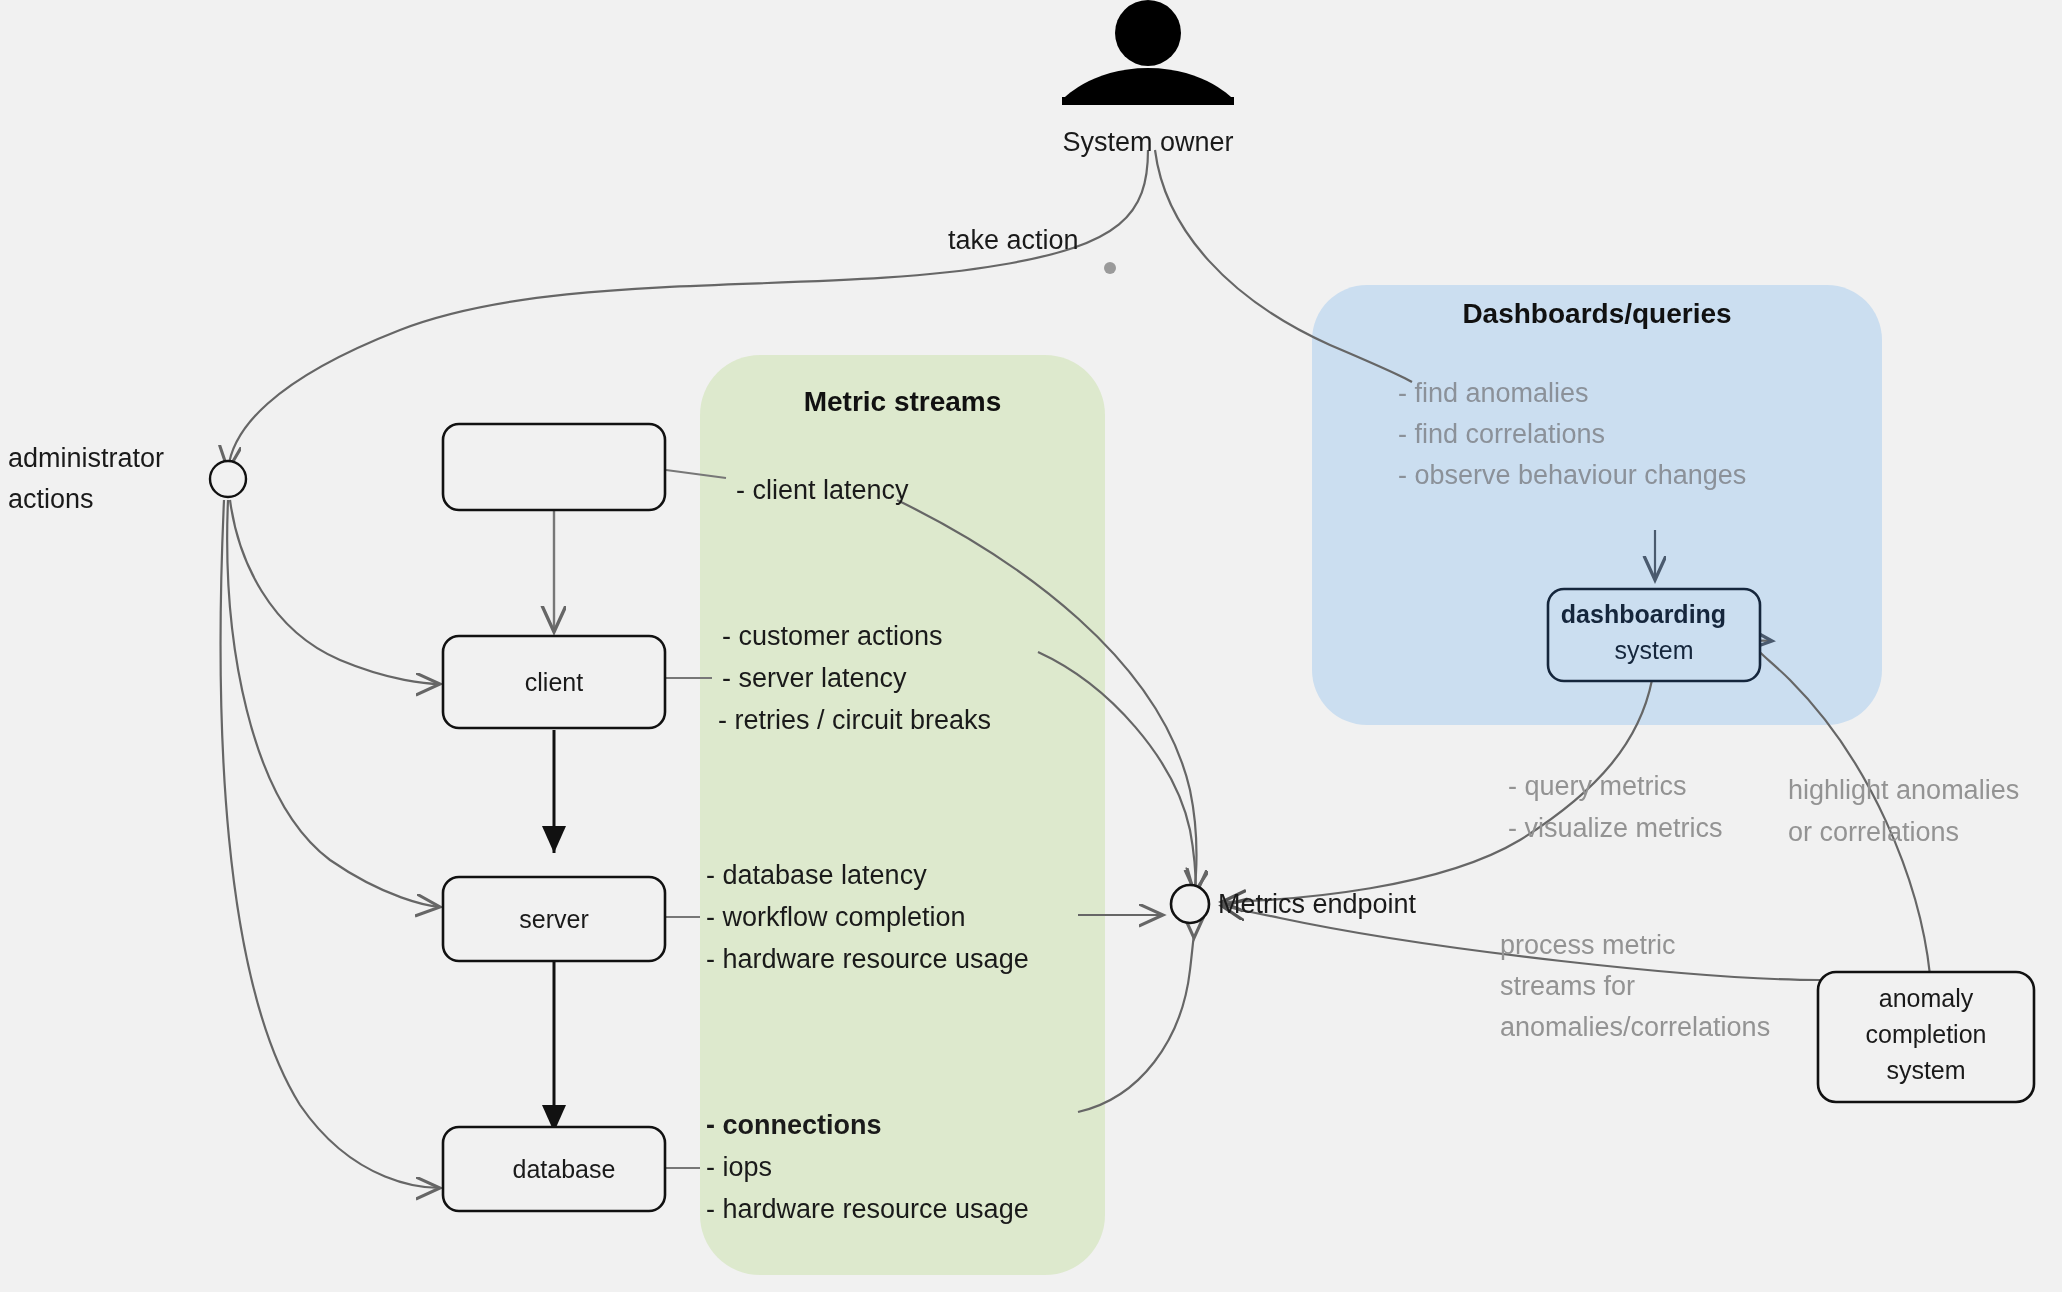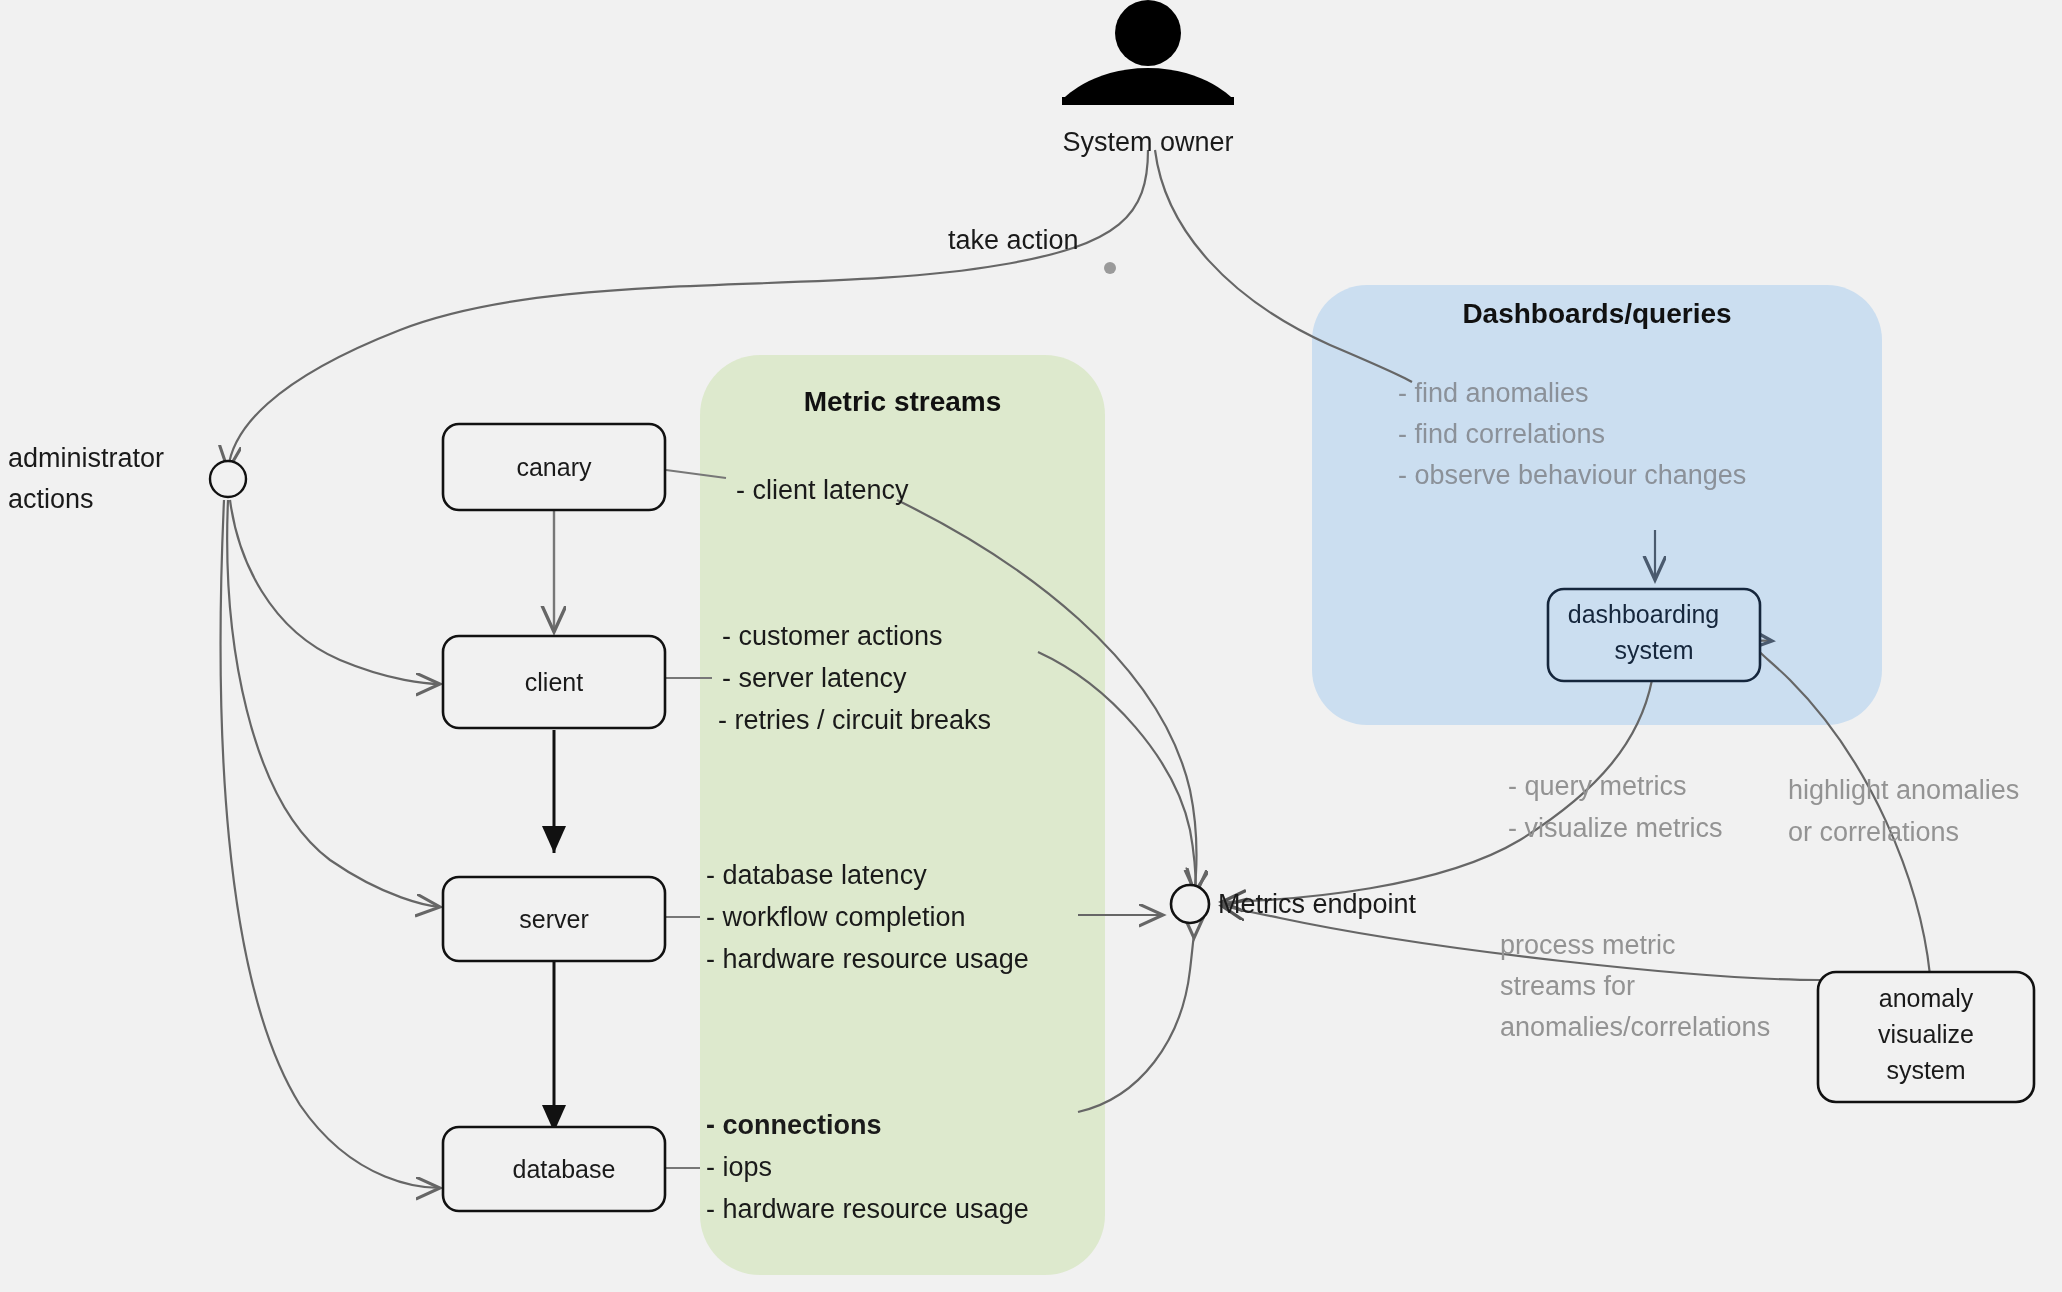--- a/index.html
+++ b/index.html
@@ -131,21 +131,20 @@
     </g>
   </svg>
 
   <div class="txt center" style="left:998px; top:122px; width:300px;">System owner</div>
 
   <div class="txt" style="left:948px; top:220px;">take action</div>
 
   <div class="txt" style="left:8px; top:438px;">administrator</div>
   <div class="txt" style="left:8px; top:479px;">actions</div>
 
-  <div class="nodebox-label" style="left:443px; top:424px; width:222px; height:86px;">canary</div>
   <div class="nodebox-label" style="left:443px; top:636px; width:222px; height:92px;">client</div>
   <div class="nodebox-label" style="left:443px; top:877px; width:222px; height:84px;">server</div>
   <div class="nodebox-label" style="left:443px; top:1127px; width:242px; height:84px;">database</div>
 
   <div class="txt bold center" style="left:700px; top:381px; width:405px;">Metric streams</div>
 
   <div class="txt" style="left:736px; top:470px;">- client latency</div>
 
   <div class="txt" style="left:722px; top:616px;">- customer actions</div>
   <div class="txt" style="left:722px; top:658px;">- server latency</div>
@@ -158,32 +157,32 @@
   <div class="txt" style="left:706px; top:1105px;font-weight:bold;">- connections</div>
   <div class="txt" style="left:706px; top:1147px;">- iops</div>
   <div class="txt" style="left:706px; top:1189px;">- hardware resource usage</div>
 
   <div class="txt bold center" style="left:1312px; top:293px; width:570px;">Dashboards/queries</div>
 
   <div class="txt dim" style="left:1398px; top:373px;">- find anomalies</div>
   <div class="txt dim" style="left:1398px; top:414px;">- find correlations</div>
   <div class="txt dim" style="left:1398px; top:455px;">- observe behaviour changes</div>
 
-  <div class="nodebox-label navy" style="left:1548px; top:594px; width:191px; height:40px;">dashboarding</div>
+  <div class="nodebox-label navy" style="left:1548px; top:594px; width:191px; height:40px;font-weight:bold;">dashboarding</div>
   <div class="nodebox-label navy" style="left:1548px; top:630px; width:212px; height:40px;">system</div>
 
   <div class="txt" style="left:1218px; top:884px;">Metrics endpoint</div>
 
   <div class="txt gray" style="left:1508px; top:766px;">- query metrics</div>
   <div class="txt gray" style="left:1508px; top:808px;">- visualize metrics</div>
 
   <div class="txt gray" style="left:1788px; top:770px;">highlight anomalies</div>
   <div class="txt gray" style="left:1788px; top:812px;">or correlations</div>
 
   <div class="txt gray" style="left:1500px; top:925px;">process metric</div>
   <div class="txt gray" style="left:1500px; top:966px;">streams for</div>
   <div class="txt gray" style="left:1500px; top:1007px;">anomalies/correlations</div>
 
   <div class="nodebox-label" style="left:1818px; top:980px; width:216px; height:36px;">anomaly</div>
-  <div class="nodebox-label" style="left:1818px; top:1016px; width:216px; height:36px;">visualize</div>
+  <div class="nodebox-label" style="left:1818px; top:1016px; width:216px; height:36px;">completion</div>
   <div class="nodebox-label" style="left:1818px; top:1052px; width:216px; height:36px;">system</div>
 
 </div>
 
 </body></html>

